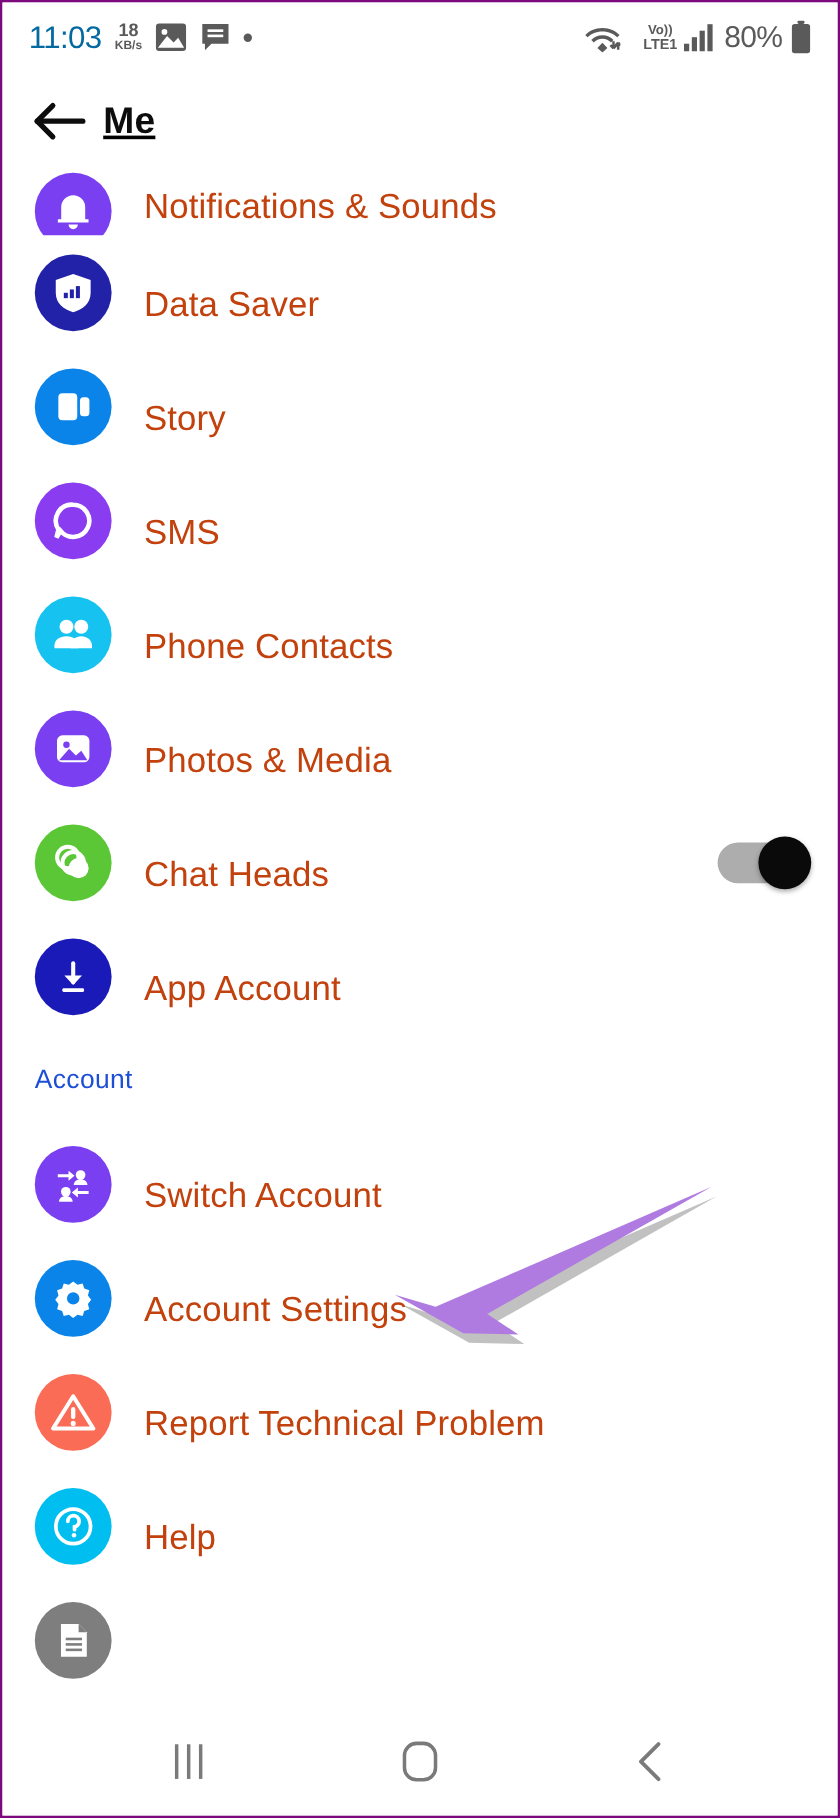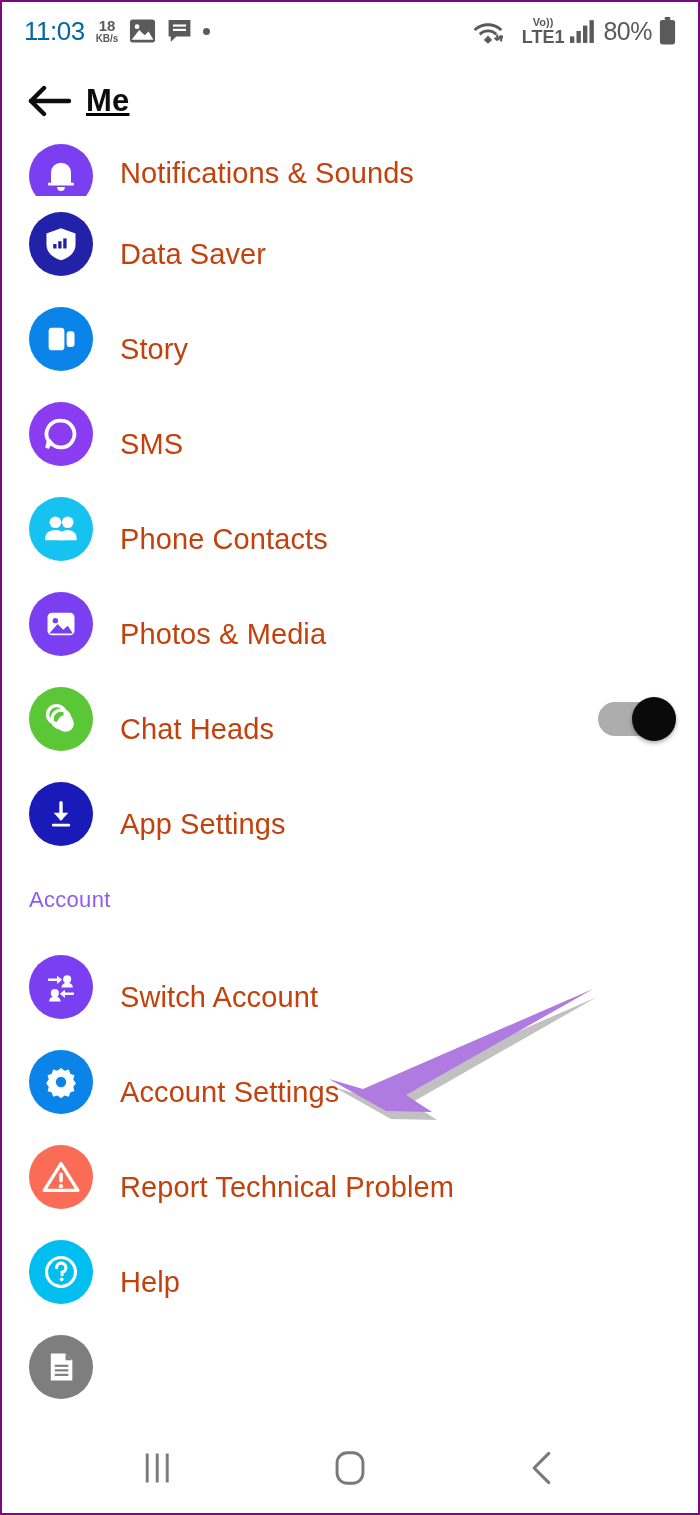--- a/index.html
+++ b/index.html
@@ -26,21 +26,21 @@
   .sb-left { display:flex; align-items:center; gap:11px; }
   .sb-right { margin-left:auto; display:flex; align-items:center; gap:7px; }
   .sb-clock { font-size:26px; letter-spacing:-0.5px; color:#0369a1; }
   .sb-net { display:flex; flex-direction:column; align-items:center; line-height:1;text-align:right; }
   .sb-net-num { font-size:15px; font-weight:bold; }
   .sb-net-unit { font-size:10px; font-weight:bold; margin-top:1px; }
   .sb-icon { display:flex; align-items:center; }
   .sb-dot { width:7px; height:7px; border-radius:50%; background:#5a5a5a; }
   .volte { display:flex; flex-direction:column; align-items:center; line-height:1; margin-right:-1px;margin-left:12px;}
   .volte-top { font-size:11px; font-weight:bold; }
-  .volte-bot { font-size:18px; font-weight:bold; }
+  .volte-bot { font-size:12px; font-weight:bold; }
   .sb-batt-pct { font-size:25px; color:#5a5a5a; letter-spacing:-0.5px; }
 
   
   .appbar {
     height:82px; flex:none;
     display:flex; align-items:center;
     padding:0 26px;
     gap:14px;
     text-decoration:underline;
   }
@@ -71,21 +71,21 @@
     font-size:29px; color:#c2410c;
     letter-spacing:0.1px; white-space:nowrap;margin-top:22px;
   }
   .row.clipped .row-label { transform:translateY(-6px); }
   .row-spacer { flex:1 1 auto; }
 
   .section-head {
     height:78px;
     display:flex; align-items:center;
     padding-left:27px;
-    font-size:22px; color:#8b5cf6;
+    font-size:22px; color:#1d4ed8;
     letter-spacing:0.3px;
   }
 
   
   .toggle {
     width:72px; height:34px;
     border-radius:17px;
     background:#adadad;
     position:relative; flex:none;
     margin-right:6px;
@@ -267,21 +267,21 @@
     </div>
 
     <div class="row">
       <div class="row-icon" style="background:#1A1AB8">
         <svg width="34" height="34" viewBox="0 0 30 30">
           <path d="M15 5 V19" stroke="#ffffff" stroke-width="3" stroke-linecap="round"></path>
           <path d="M8.5 14 L15 21 L21.5 14 Z" fill="#ffffff"></path>
           <rect x="7" y="23.5" width="16" height="2.6" rx="1" fill="#ffffff"></rect>
         </svg>
       </div>
-      <span class="row-label">App Settings</span>
+      <span class="row-label">App Account</span>
     </div>
 
     <div class="section-head">Account</div>
 
     <div class="row">
       <div class="row-icon" style="background:#7B3FF2">
         <svg width="38" height="38" viewBox="0 0 34 34">
           <circle cx="22.5" cy="10" r="3.6" fill="#ffffff"></circle>
           <path d="M17.4 17.5 c0-2.8 2.3-4.4 5.1-4.4 s5.1 1.6 5.1 4.4 z" fill="#ffffff"></path>
           <circle cx="11.5" cy="22.5" r="3.6" fill="#ffffff"></circle>

